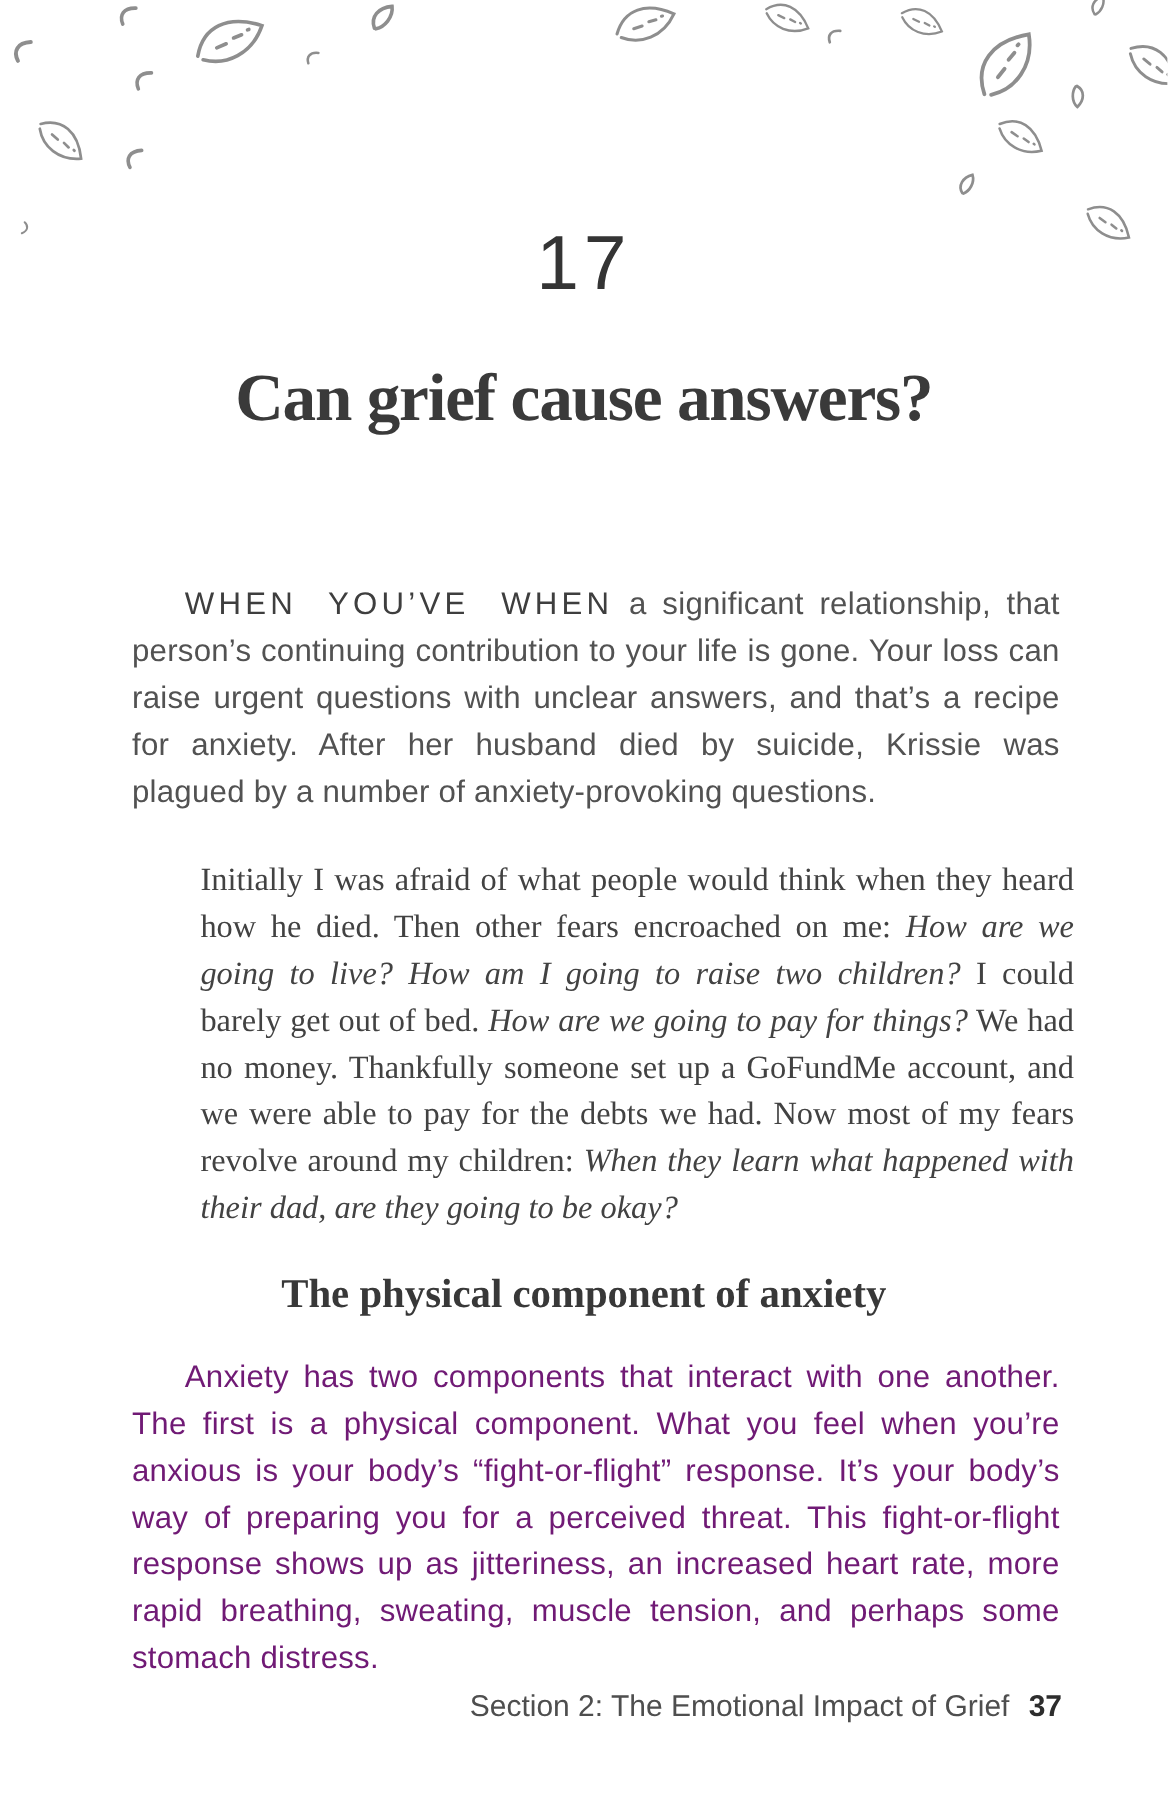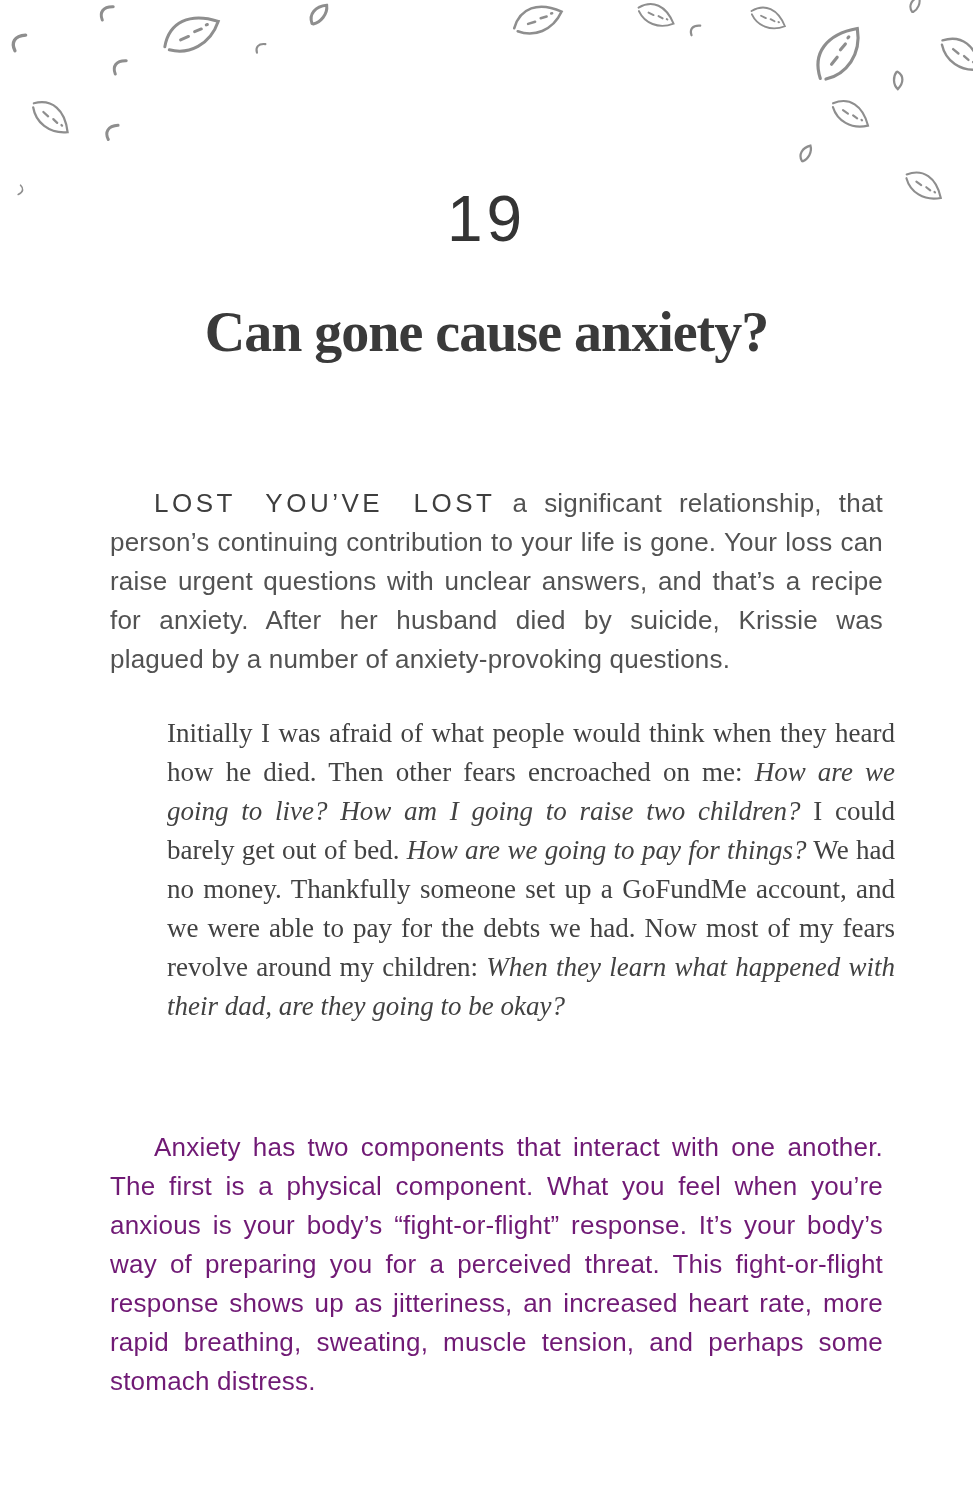--- a/index.html
+++ b/index.html
@@ -146,25 +146,27 @@
         <use href="#leaf-vein" xlink:href="#leaf-vein" transform="translate(806,40) rotate(-16) scale(1.05)"></use>
         <use href="#leaf-open" xlink:href="#leaf-open" transform="translate(905,4) rotate(-35) scale(0.7)"></use>
         <use href="#leaf-vein" xlink:href="#leaf-vein" transform="translate(972,30) rotate(75) scale(0.8)"></use>
         <use href="#leaf-open" xlink:href="#leaf-open" transform="translate(908,76) rotate(120) scale(0.75)"></use>
         <use href="#leaf-vein" xlink:href="#leaf-vein" transform="translate(858,92) rotate(70) scale(0.7)"></use>
         <use href="#leaf-open" xlink:href="#leaf-open" transform="translate(795,152) rotate(-30) scale(0.75)"></use>
         <use href="#leaf-vein" xlink:href="#leaf-vein" transform="translate(932,164) rotate(72) scale(0.7)"></use>
       </g>
   </svg>
 
-  <div class="chapter-number">19</div>
+  <div class="chapter-number">17</div>
 
-  <h1 class="title">Can gone cause anxiety?</h1>
+  <h1 class="title">Can grief cause answers?</h1>
 
-  <p class="intro"><span class="lead-in">LOST YOU’VE LOST</span><span> a significant relationship, that person’s continuing contribution to your life is gone. Your loss can raise urgent questions with unclear answers, and that’s a recipe for anxiety. After her husband died by suicide, Krissie was plagued by a number of anxiety-provoking questions.</span></p>
+  <p class="intro"><span class="lead-in">WHEN YOU’VE WHEN</span><span> a significant relationship, that person’s continuing contribution to your life is gone. Your loss can raise urgent questions with unclear answers, and that’s a recipe for anxiety. After her husband died by suicide, Krissie was plagued by a number of anxiety-provoking questions.</span></p>
 
   <blockquote class="quote" id="quote-block"><span>Initially I was afraid of what people would think when they heard how he died. Then other fears encroached on me: </span><span class="it">How are we going to live? How am I going to raise two children?</span><span> I could barely get out of bed. </span><span class="it">How are we going to pay for things?</span><span> We had no money. Thankfully someone set up a GoFundMe account, and we were able to pay for the debts we had. Now most of my fears revolve around my children: </span><span class="it">When they learn what happened with their dad, are they going to be okay?</span></blockquote>
 
+  <h2 class="section-heading">The physical component of anxiety</h2>
 
   <p class="body-para">Anxiety has two components that interact with one another. The first is a physical component. What you feel when you’re anxious is your body’s “fight-or-flight” response. It’s your body’s way of preparing you for a perceived threat. This fight-or-flight response shows up as jitteriness, an increased heart rate, more rapid breathing, sweating, muscle tension, and perhaps some stomach distress.</p>
 
+  <div class="footer"><span>Section 2: The Emotional Impact of Grief</span><span class="page-num">37</span></div>
 
 </div>
 
 </body></html>

